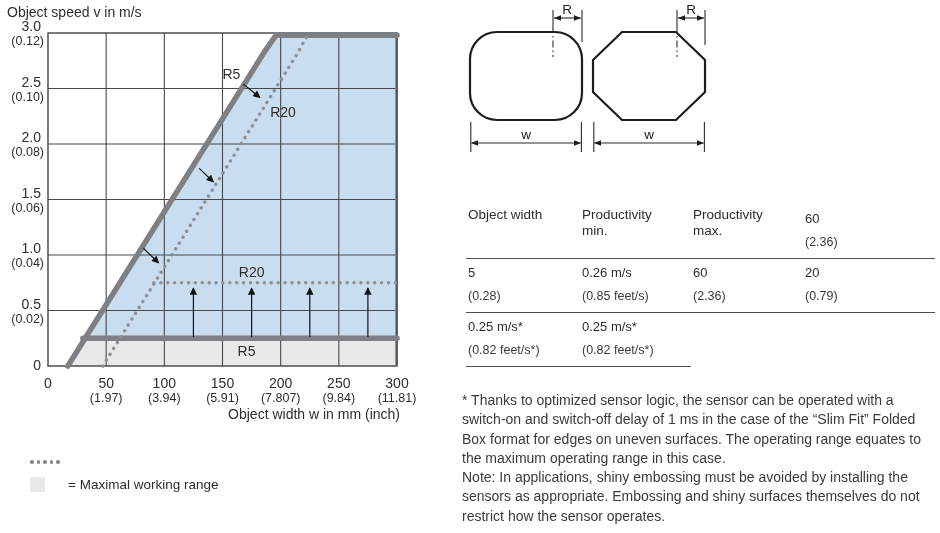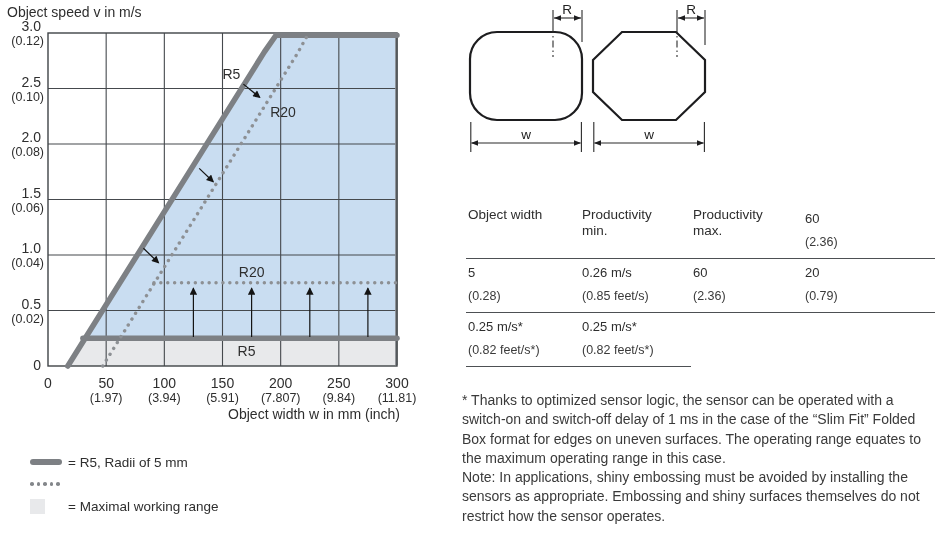--- a/index.html
+++ b/index.html
@@ -121,26 +121,20 @@
         <text x="397.0" y="402" font-size="12.5" text-anchor="middle">(11.81)</text>
       </g>
 
     <text x="7" y="17" font-size="14">Object speed v in m/s</text>
     <text x="400" y="419" font-size="14" text-anchor="end">Object width w in mm (inch)</text>
   </svg>
 
   <div class="legend">
     <div class="legend-row">
       <span class="legend-swatch">
-          <span class="line-swatch"></span>
-        </span>
-      <span class="legend-label">= R5, Radii of 5 mm</span>
-    </div>
-    <div class="legend-row">
-      <span class="legend-swatch">
         <span class="dots-swatch">
             <i></i>
             <i></i>
             <i></i>
             <i></i>
             <i></i>
           </span>
       </span>
     </div>
     <div class="legend-row">

